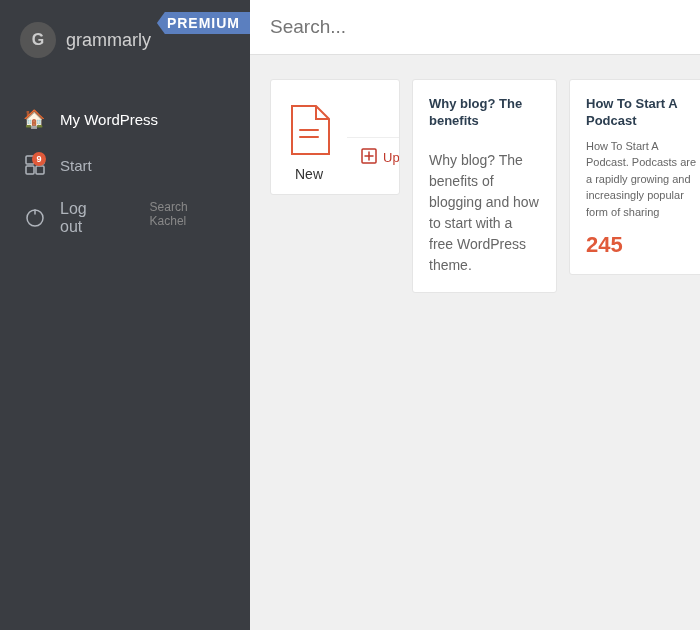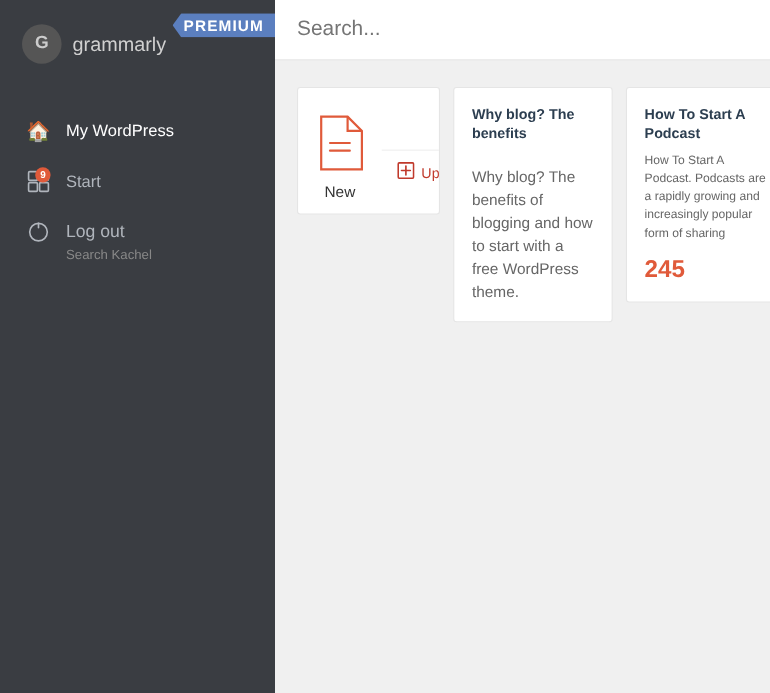--- a/index.html
+++ b/index.html
@@ -90,21 +90,21 @@
       font-size: 9px;
       width: 14px;
       height: 14px;
       border-radius: 50%;
       display: flex; align-items: center; justify-content: center;
       font-weight: bold;
     }
 
     .nav-logout {
       display: flex;
-      flex-direction: column;
+      flex-direction: row;
       padding: 12px 24px;
       gap: 2px;
       cursor: pointer;
       color: #b0b5bc;
     }
 
     .nav-logout .logout-row {
       display: flex;
       align-items: center;
       gap: 14px;

